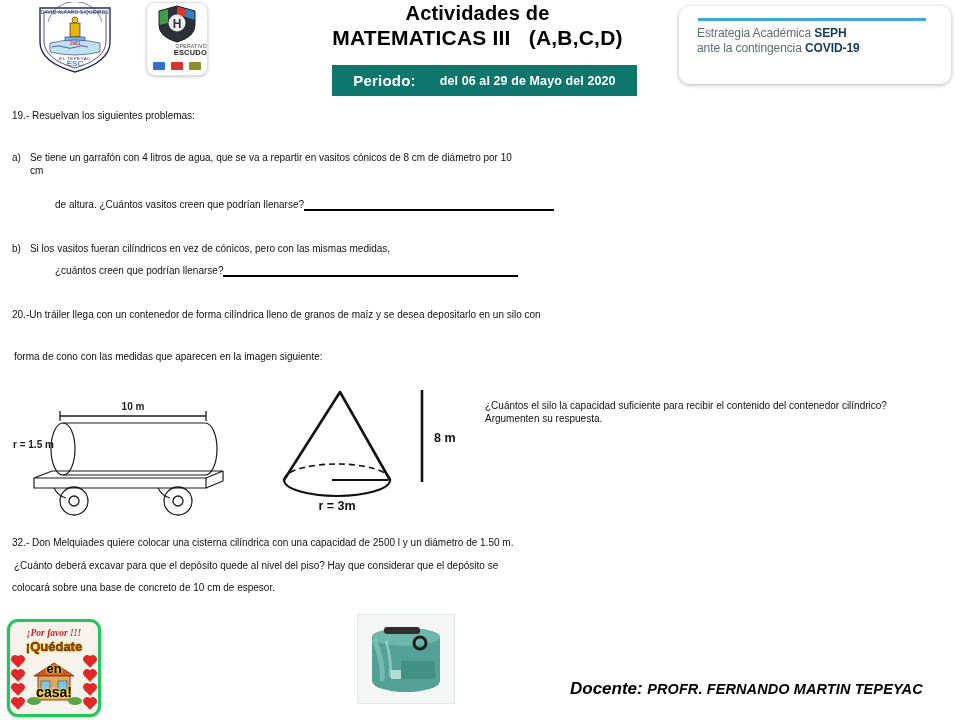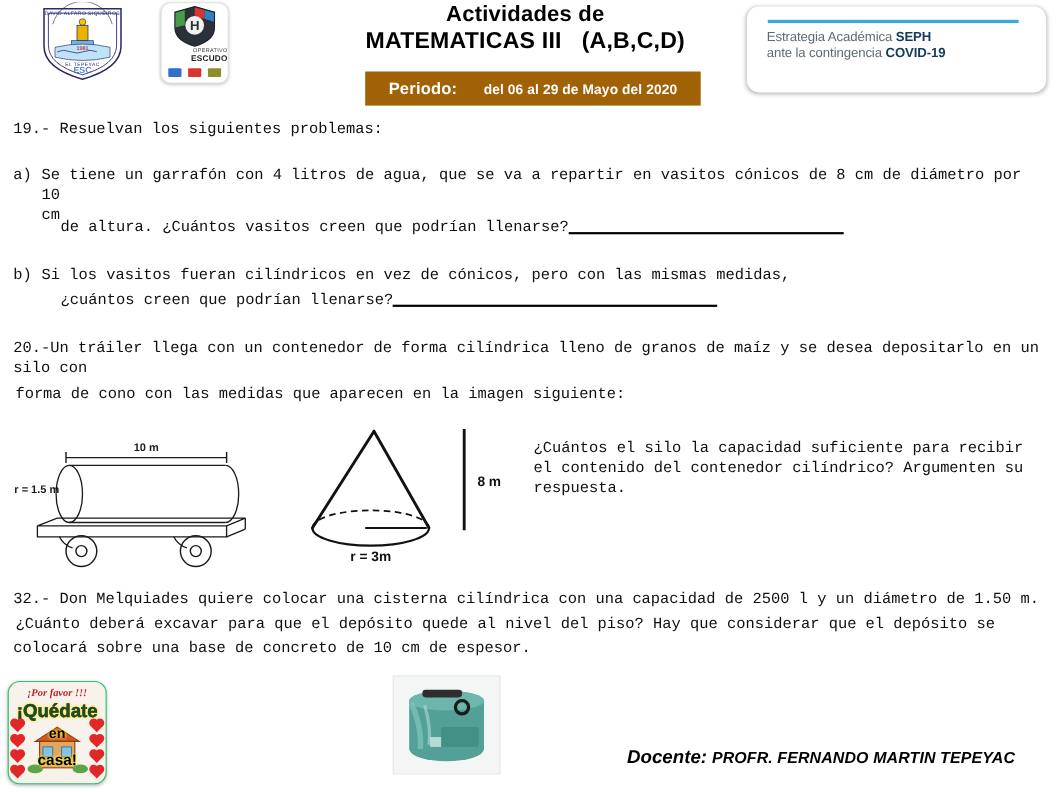--- a/index.html
+++ b/index.html
@@ -74,21 +74,21 @@
     letter-spacing: .2px;
     line-height: 1.2;
     white-space: pre;
   }
 
   
   .period-banner {
     position: absolute;
     left: 332px; top: 65px;
     width: 305px; height: 31px;
-    background: #a16207;
+    background: #0f766e;
     display: flex;
     align-items: center;
     justify-content: center;
     gap: 6px;
     color: #ffffff;
   }
   .period-label { font-size: 15px; font-weight: bold; letter-spacing: .2px; }
   .period-value { font-size: 12.5px; font-weight: bold; letter-spacing: .1px; margin-left: 18px; }
 
   
@@ -118,24 +118,23 @@
     font-size: 12px;
     color: #5c6b74;
     line-height: 1.28;
     letter-spacing: -.1px;
   }
   .mec-sub b { color: #123a5c; }
 
   
   .q {
     position: absolute;
-    font-size: 14px;
+    font-size: 10px;
     line-height: 1.27;
     color: #101010;
-    font-family: Liberation Mono, monospace;
   }
   .hang {
     display: flex;
     gap: 9px;
   }
   .marker { flex: 0 0 auto; }
   .blank {
     display: inline-block;
     border-bottom: 2px solid #000;
     vertical-align: -3px;
@@ -147,40 +146,40 @@
 
   .fig-label { font-size: 10px; font-weight: bold; fill: #1a1a1a; }
   .fig-label-lg { font-size: 12.5px; font-weight: bold; fill: #111; }
 
   
   .sticker {
     position: absolute;
     left: 7px; top: 619px;
     width: 88px; height: 92px;
     background: #f7f3ec;
-    border: 1px solid #22c55e;
+    border: 3px solid #22c55e;
     border-radius: 11px;
     box-shadow: 0 1px 3px rgba(0,0,0,.25);
     overflow: hidden;
   }
   .st-porfavor {
     position: absolute; top: 6px; left: 0; right: 0;
     text-align: center;
     font-family: "Liberation Serif", serif;
     font-style: italic;
     font-weight: bold;
     font-size: 9.5px;
     color: #c21f1f;
   }
   .st-quedate {
     position: absolute; top: 17px; left: 0; right: 0;
     text-align: center;
-    font-size: 17px;
-    font-weight: bold;
-    color: #14532d;
+    font-size: 13px;
+    font-weight: bold;
+    color: #c2410c;
     -webkit-text-stroke: 0.4px #111;
     text-shadow: 0 0 3px #ffe94d, 0 0 3px #ffe94d, 0 0 2px #ffe94d;
   }
   .st-en, .st-casa {
     position: absolute; left: 0; right: 0;
     text-align: center;
     font-weight: bold;
     color: #000000;
     text-shadow: 0 0 3px #ffe94d, 0 0 3px #ffe94d;
   }

